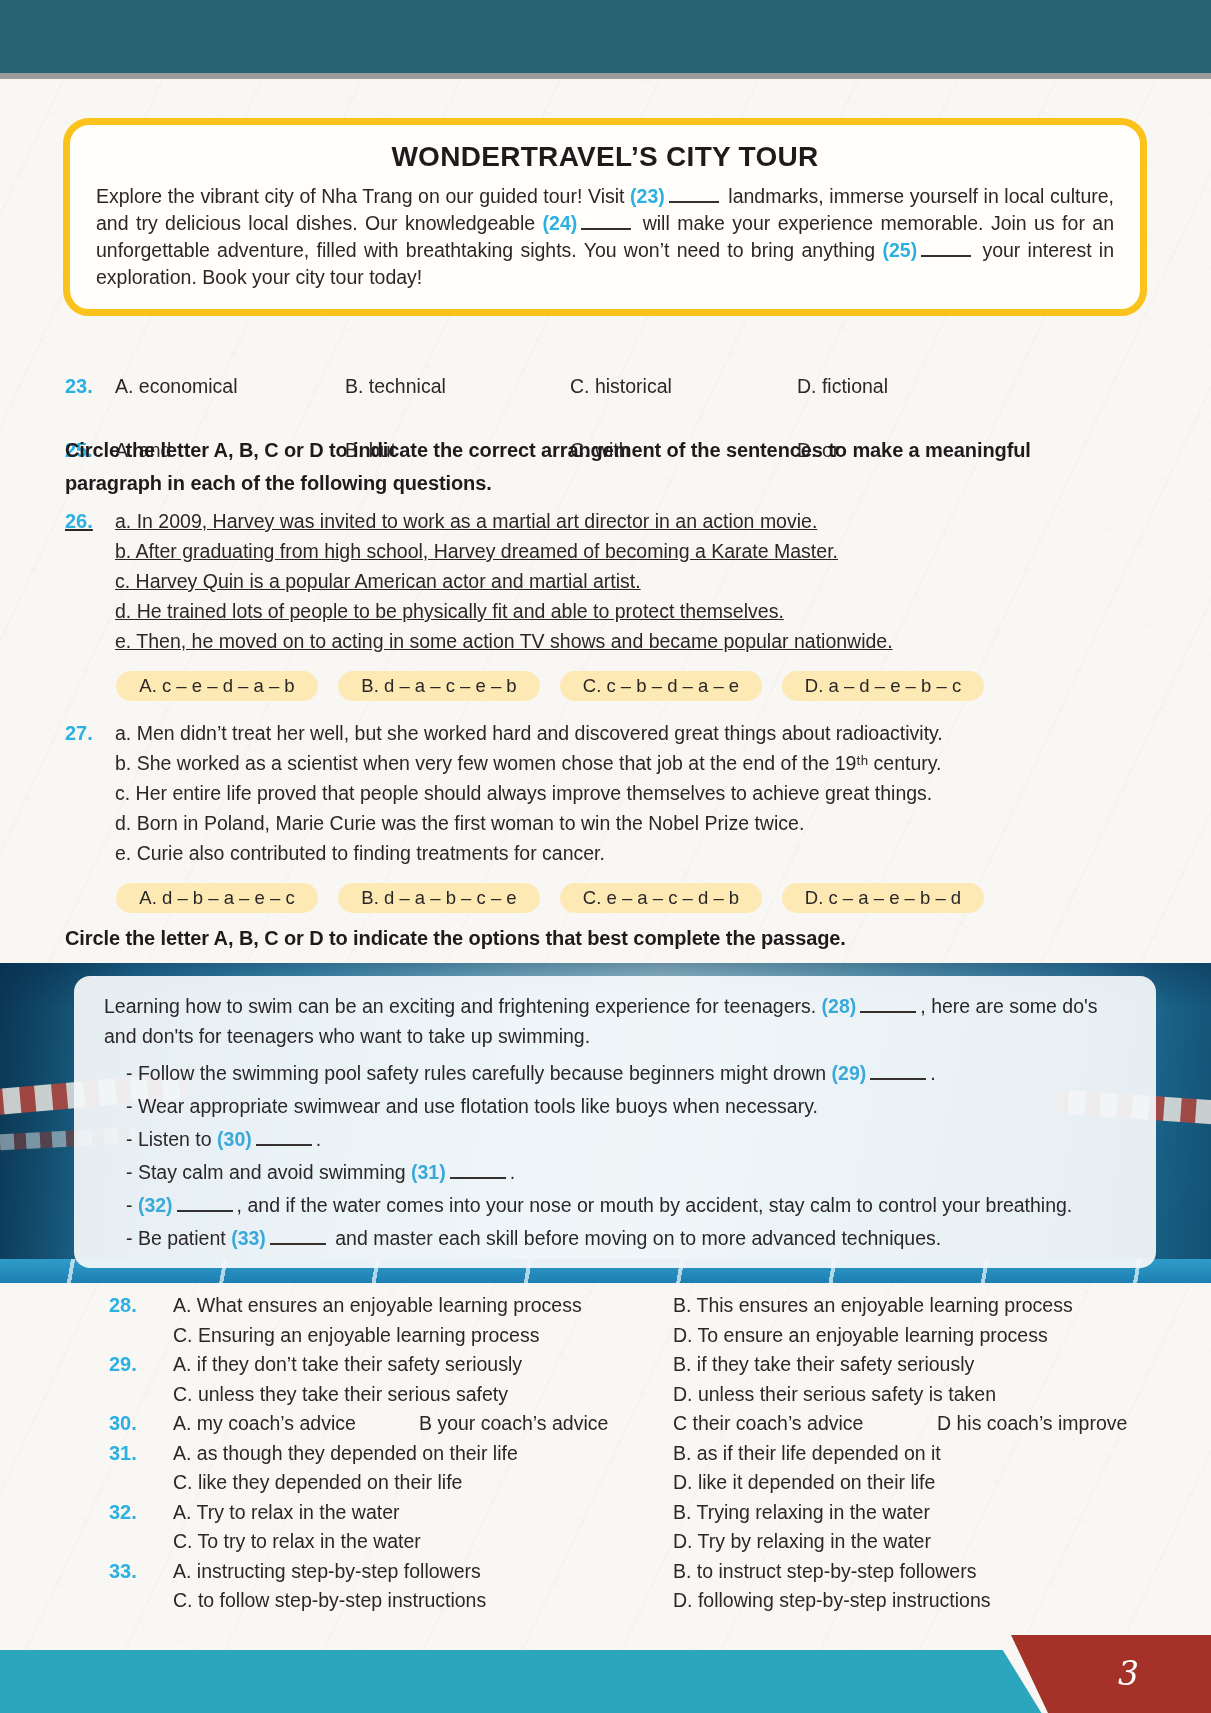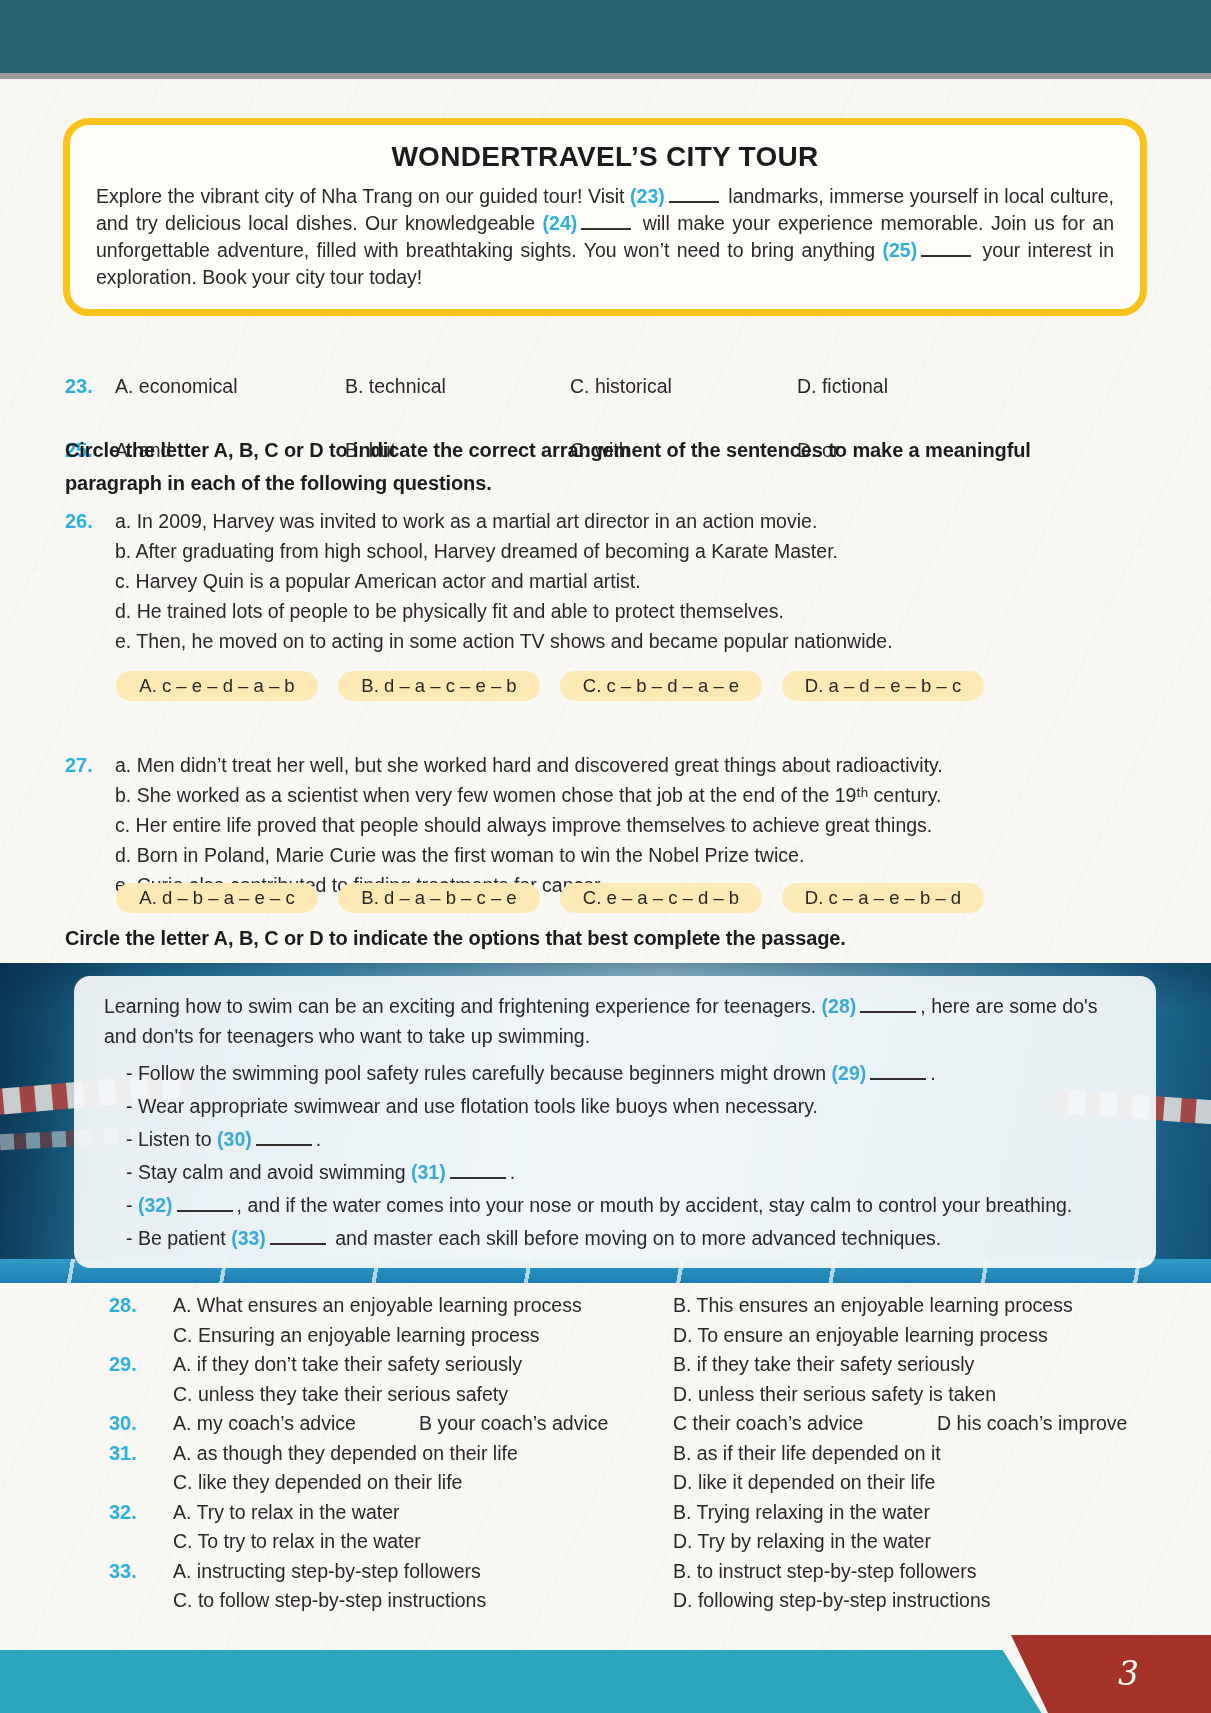--- a/index.html
+++ b/index.html
@@ -25,22 +25,22 @@
   .mcq-row .num{color:#2bb0e1;font-weight:bold;font-size:20px;}
   
   .instruction{position:absolute;left:65px;width:1020px;font-size:20px;font-weight:bold;
     line-height:33px;color:#1e1b1c;letter-spacing:-0.1px;}
   .instr1{top:434px;}
   .instr2{top:922px;}
   
   .arrange{position:absolute;left:65px;width:1090px;display:grid;grid-template-columns:50px auto;}
   .arrange .num{color:#2bb0e1;font-weight:bold;font-size:20px;line-height:30px;}
   .arrange .sentence{font-size:19.5px;line-height:30px;}
-  .q26{top:506px;}
-  .q27{top:750px;}
+  .q26{top:506px;text-decoration:underline;}
+  .q27{top:718px;}
   
   .pill-row{position:absolute;left:116px;display:flex;gap:20px;}
   .pills26{top:671px;}
   .pills27{top:883px;}
   .pill{background:#fce9b4;border-radius:15px;width:202px;height:30px;line-height:30px;
     text-align:center;font-size:18.5px;color:#2b2728;}
   
   .pool{position:absolute;left:0;top:963px;width:1211px;height:320px;
     background:
       linear-gradient(180deg, rgba(8,44,78,.45) 0%, rgba(8,44,78,0) 14%),

